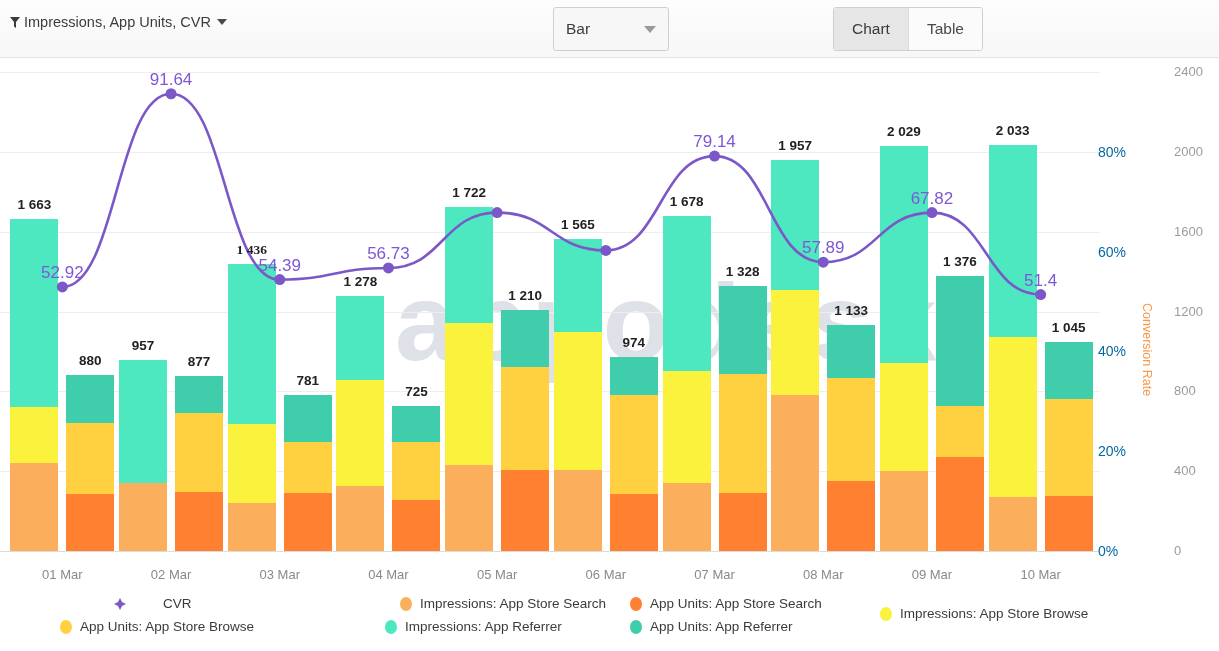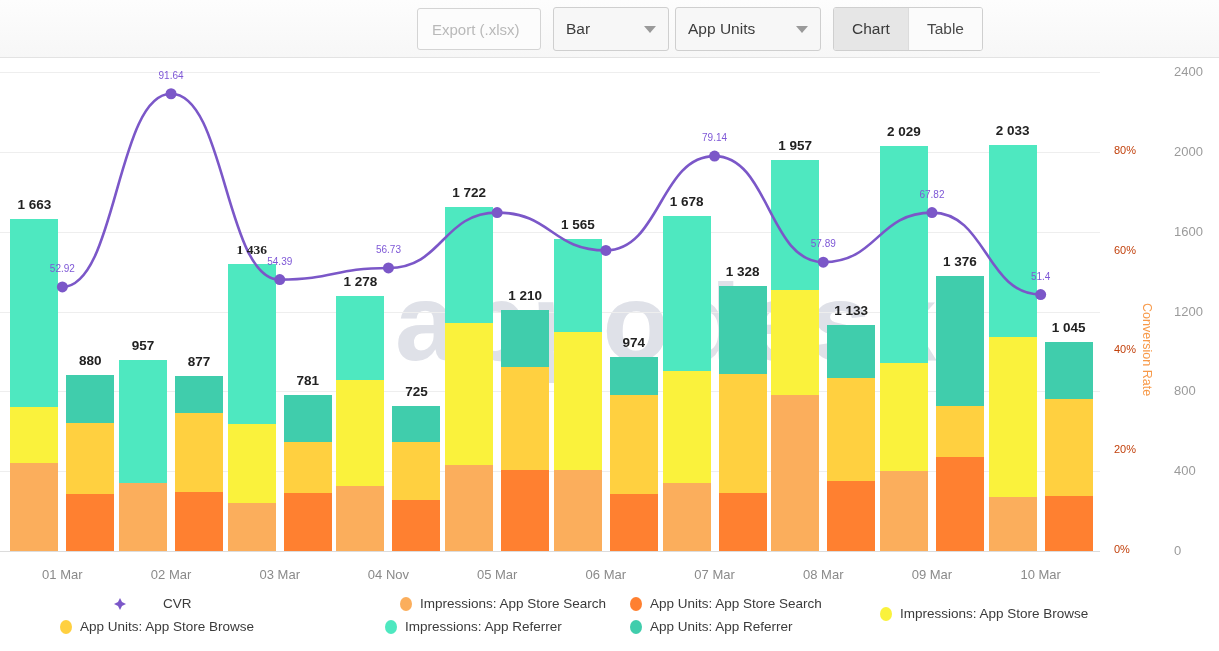--- a/index.html
+++ b/index.html
@@ -71,77 +71,79 @@
     letter-spacing:4px; white-space:nowrap; pointer-events:none;
     font-family:"Liberation Sans", sans-serif;
   }
   .grid-line {
     position:absolute; left:0; width:1100px; height:1px; background:#eeeeee;
   }
   .axis-base {
     position:absolute; left:0; width:1100px; height:1px; background:#dcdcdc;
   }
   .ytick-l {
-    position:absolute; right:auto; font-size:11px; color:#c2410c;
-    white-space:nowrap; text-align:right; width:46px;margin-left:16px;
+    position:absolute; right:auto; font-size:14px; color:#0369a1;
+    white-space:nowrap; text-align:right; width:46px;
   }
   .ytick-r {
     position:absolute; font-size:13px; color:#9b9b9b; white-space:nowrap;
   }
   .axis-title-r {
     position:absolute; left:1140px; top:245px;
     font-size:12.5px; color:#f79a4a; white-space:nowrap;
     writing-mode: vertical-rl; text-orientation: mixed;
   }
   .xlabel {
     position:absolute; font-size:13px; color:#8a8a8a;
     white-space:nowrap; text-align:center;
   }
   .bar { position:absolute; }
   .seg-rect { position:absolute; left:0; width:100%; }
   .bar-total {
     position:absolute; font-size:13.5px; font-weight:bold; color:#222;
     white-space:nowrap; text-align:center;
   }
   .cvr-label {
-    position:absolute; font-size:10px; color:#7e57d6;
+    position:absolute; font-size:17px; color:#7e57d6;
     white-space:nowrap; text-align:center; font-weight:500;
   }
   svg.cvr-layer { position:absolute; left:0; top:0; overflow:visible; pointer-events:none; }
 
   
   .legend { position:absolute; left:0; top:591px; width:1219px; height:60px; }
   .lg-item {
     position:absolute; display:flex; align-items:center; gap:8px;
     font-size:13.5px; color:#3b3b3b; white-space:nowrap; cursor:pointer;
   }
   .lg-dot { width:12px;height:14px;border-radius:50%; display:inline-block; }
   .lg-cross { width:14px;height:14px; position:relative; display:inline-block; }
 </style>
 </head>
 <body>
 
 <div id="app">
 
   <div class="toolbar">
 
-
-    <div class="btn disabled" style="left:417px; width:124px;">
-      <span>Export (.xlsx)</span>
+    <div class="filter-title">
+      <span class="funnel-icon">
+        <svg width="10" height="11" viewBox="0 0 10 11">
+            <path d="M0 0 H10 L6 5 V11 L4 9.5 V5 Z" fill="#3b3b3b"></path>
+          </svg>
+      </span>
+      <span>Impressions, App Units, CVR</span>
+      <span class="caret-dn"></span>
     </div>
+
 
     <div class="select" style="left:553px; width:116px;">
       <span>Bar</span>
       <span class="sel-caret"></span>
     </div>
 
-    <div class="select" style="left:675px; width:146px;">
-      <span>App Units</span>
-      <span class="sel-caret"></span>
-    </div>
 
     <div class="seg" style="left:833px;">
       <div class="active">Chart</div>
       <div>Table</div>
     </div>
 
   </div>
 
   <div class="plot" id="plot">
     <div class="watermark">appodesk</div>
@@ -309,21 +311,21 @@
         <div class="ytick-r" style="left: 1174px; top: 325.333px;">800</div>
         <div class="ytick-r" style="left: 1174px; top: 245.5px;">1200</div>
         <div class="ytick-r" style="left: 1174px; top: 165.667px;">1600</div>
         <div class="ytick-r" style="left: 1174px; top: 85.8333px;">2000</div>
         <div class="ytick-r" style="left: 1174px; top: 6px;">2400</div>
       </div>
     <div id="xaxis-layer">
         <div class="xlabel" style="left: 8.35px; width: 108px; top: 509px;">01 Mar</div>
         <div class="xlabel" style="left: 117.05px; width: 108px; top: 509px;">02 Mar</div>
         <div class="xlabel" style="left: 225.75px; width: 108px; top: 509px;">03 Mar</div>
-        <div class="xlabel" style="left: 334.45px; width: 108px; top: 509px;">04 Nov</div>
+        <div class="xlabel" style="left: 334.45px; width: 108px; top: 509px;">04 Mar</div>
         <div class="xlabel" style="left: 443.15px; width: 108px; top: 509px;">05 Mar</div>
         <div class="xlabel" style="left: 551.85px; width: 108px; top: 509px;">06 Mar</div>
         <div class="xlabel" style="left: 660.55px; width: 108px; top: 509px;">07 Mar</div>
         <div class="xlabel" style="left: 769.25px; width: 108px; top: 509px;">08 Mar</div>
         <div class="xlabel" style="left: 877.95px; width: 108px; top: 509px;">09 Mar</div>
         <div class="xlabel" style="left: 986.65px; width: 108px; top: 509px;">10 Mar</div>
       </div>
     <div class="axis-title-r">Conversion Rate</div>
   </div>
 

